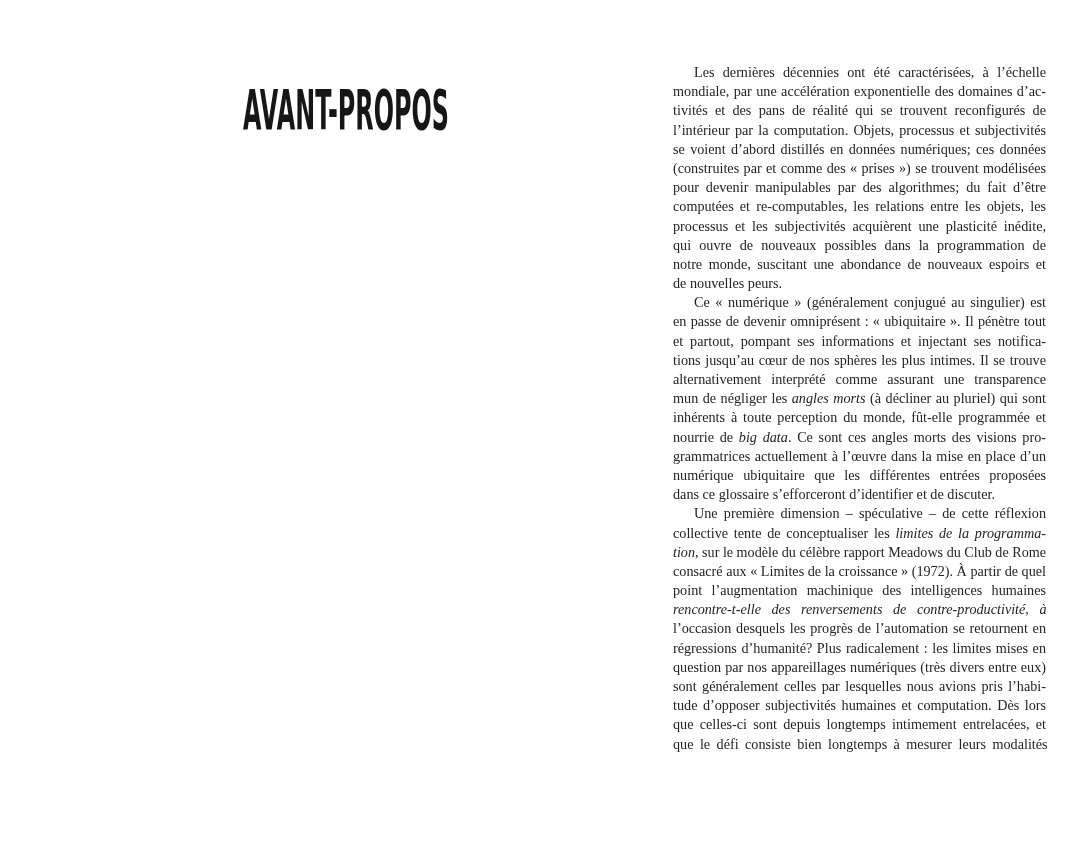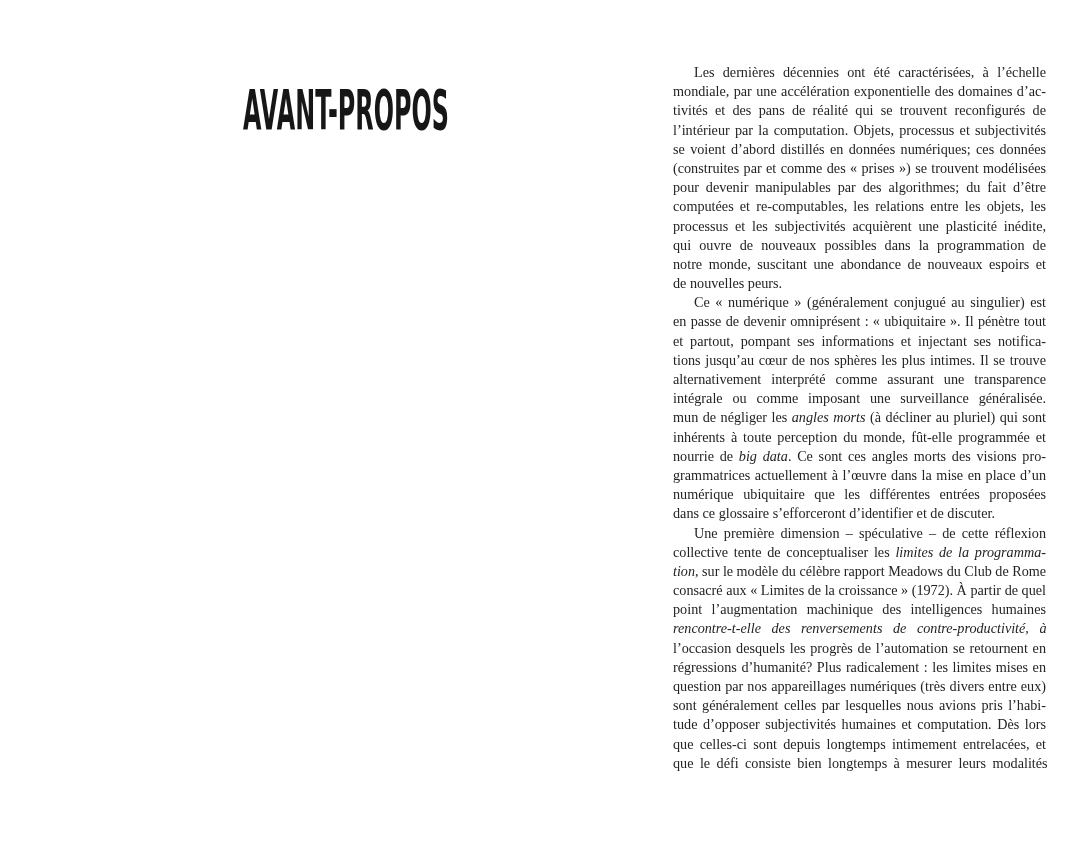--- a/index.html
+++ b/index.html
@@ -93,21 +93,20 @@
           <div class="line"><span class="ln" style="word-spacing: 4.56445px;">qui ouvre de nouveaux possibles dans la programmation de</span></div>
           <div class="line"><span class="ln" style="word-spacing: 2.94141px;">notre monde, suscitant une abondance de nouveaux espoirs et</span></div>
           <div class="line"><span class="ln">de nouvelles peurs.</span></div>
         </div>
         <div class="para">
           <div class="line first"><span class="ln" style="word-spacing: 2.04102px;">Ce « numérique » (généralement conjugué au singulier) est</span></div>
           <div class="line"><span class="ln" style="word-spacing: 0.742898px;">en passe de devenir omniprésent : « ubiquitaire ». Il pénètre tout</span></div>
           <div class="line"><span class="ln" style="word-spacing: 3.33398px;">et partout, pompant ses informations et injectant ses notifica-</span></div>
           <div class="line"><span class="ln" style="word-spacing: 1.09659px;">tions jusqu’au cœur de nos sphères les plus intimes. Il se trouve</span></div>
           <div class="line"><span class="ln" style="word-spacing: 6.45px;">alternativement interprété comme assurant une transparence</span></div>
-          <div class="line"><span class="ln" style="word-spacing: 6.29167px;">intégrale ou comme imposant une surveillance généralisée.</span></div>
           <div class="line"><span class="ln" style="word-spacing: 0.919034px;">mun de négliger les <i>angles morts</i> (à décliner au pluriel) qui sont</span></div>
           <div class="line"><span class="ln" style="word-spacing: 2.35352px;">inhérents à toute perception du monde, fût-elle programmée et</span></div>
           <div class="line"><span class="ln" style="word-spacing: 2.16903px;">nourrie de <i>big data</i>. Ce sont ces angles morts des visions pro-</span></div>
           <div class="line"><span class="ln" style="word-spacing: 0.956597px; text-align: right;">grammatrices actuellement à l’œuvre dans la mise en place d’un</span></div>
           <div class="line"><span class="ln" style="word-spacing: 6.00521px;">numérique ubiquitaire que les différentes entrées proposées</span></div>
           <div class="line"><span class="ln">dans ce glossaire s’efforceront d’identifier et de discuter.</span></div>
         </div>
         <div class="para">
           <div class="line first"><span class="ln" style="word-spacing: 2.63477px;">Une première dimension – spéculative – de cette réflexion</span></div>
           <div class="line"><span class="ln" style="word-spacing: 2.16992px;">collective tente de conceptualiser les <i>limites de la programma-</i></span></div>

